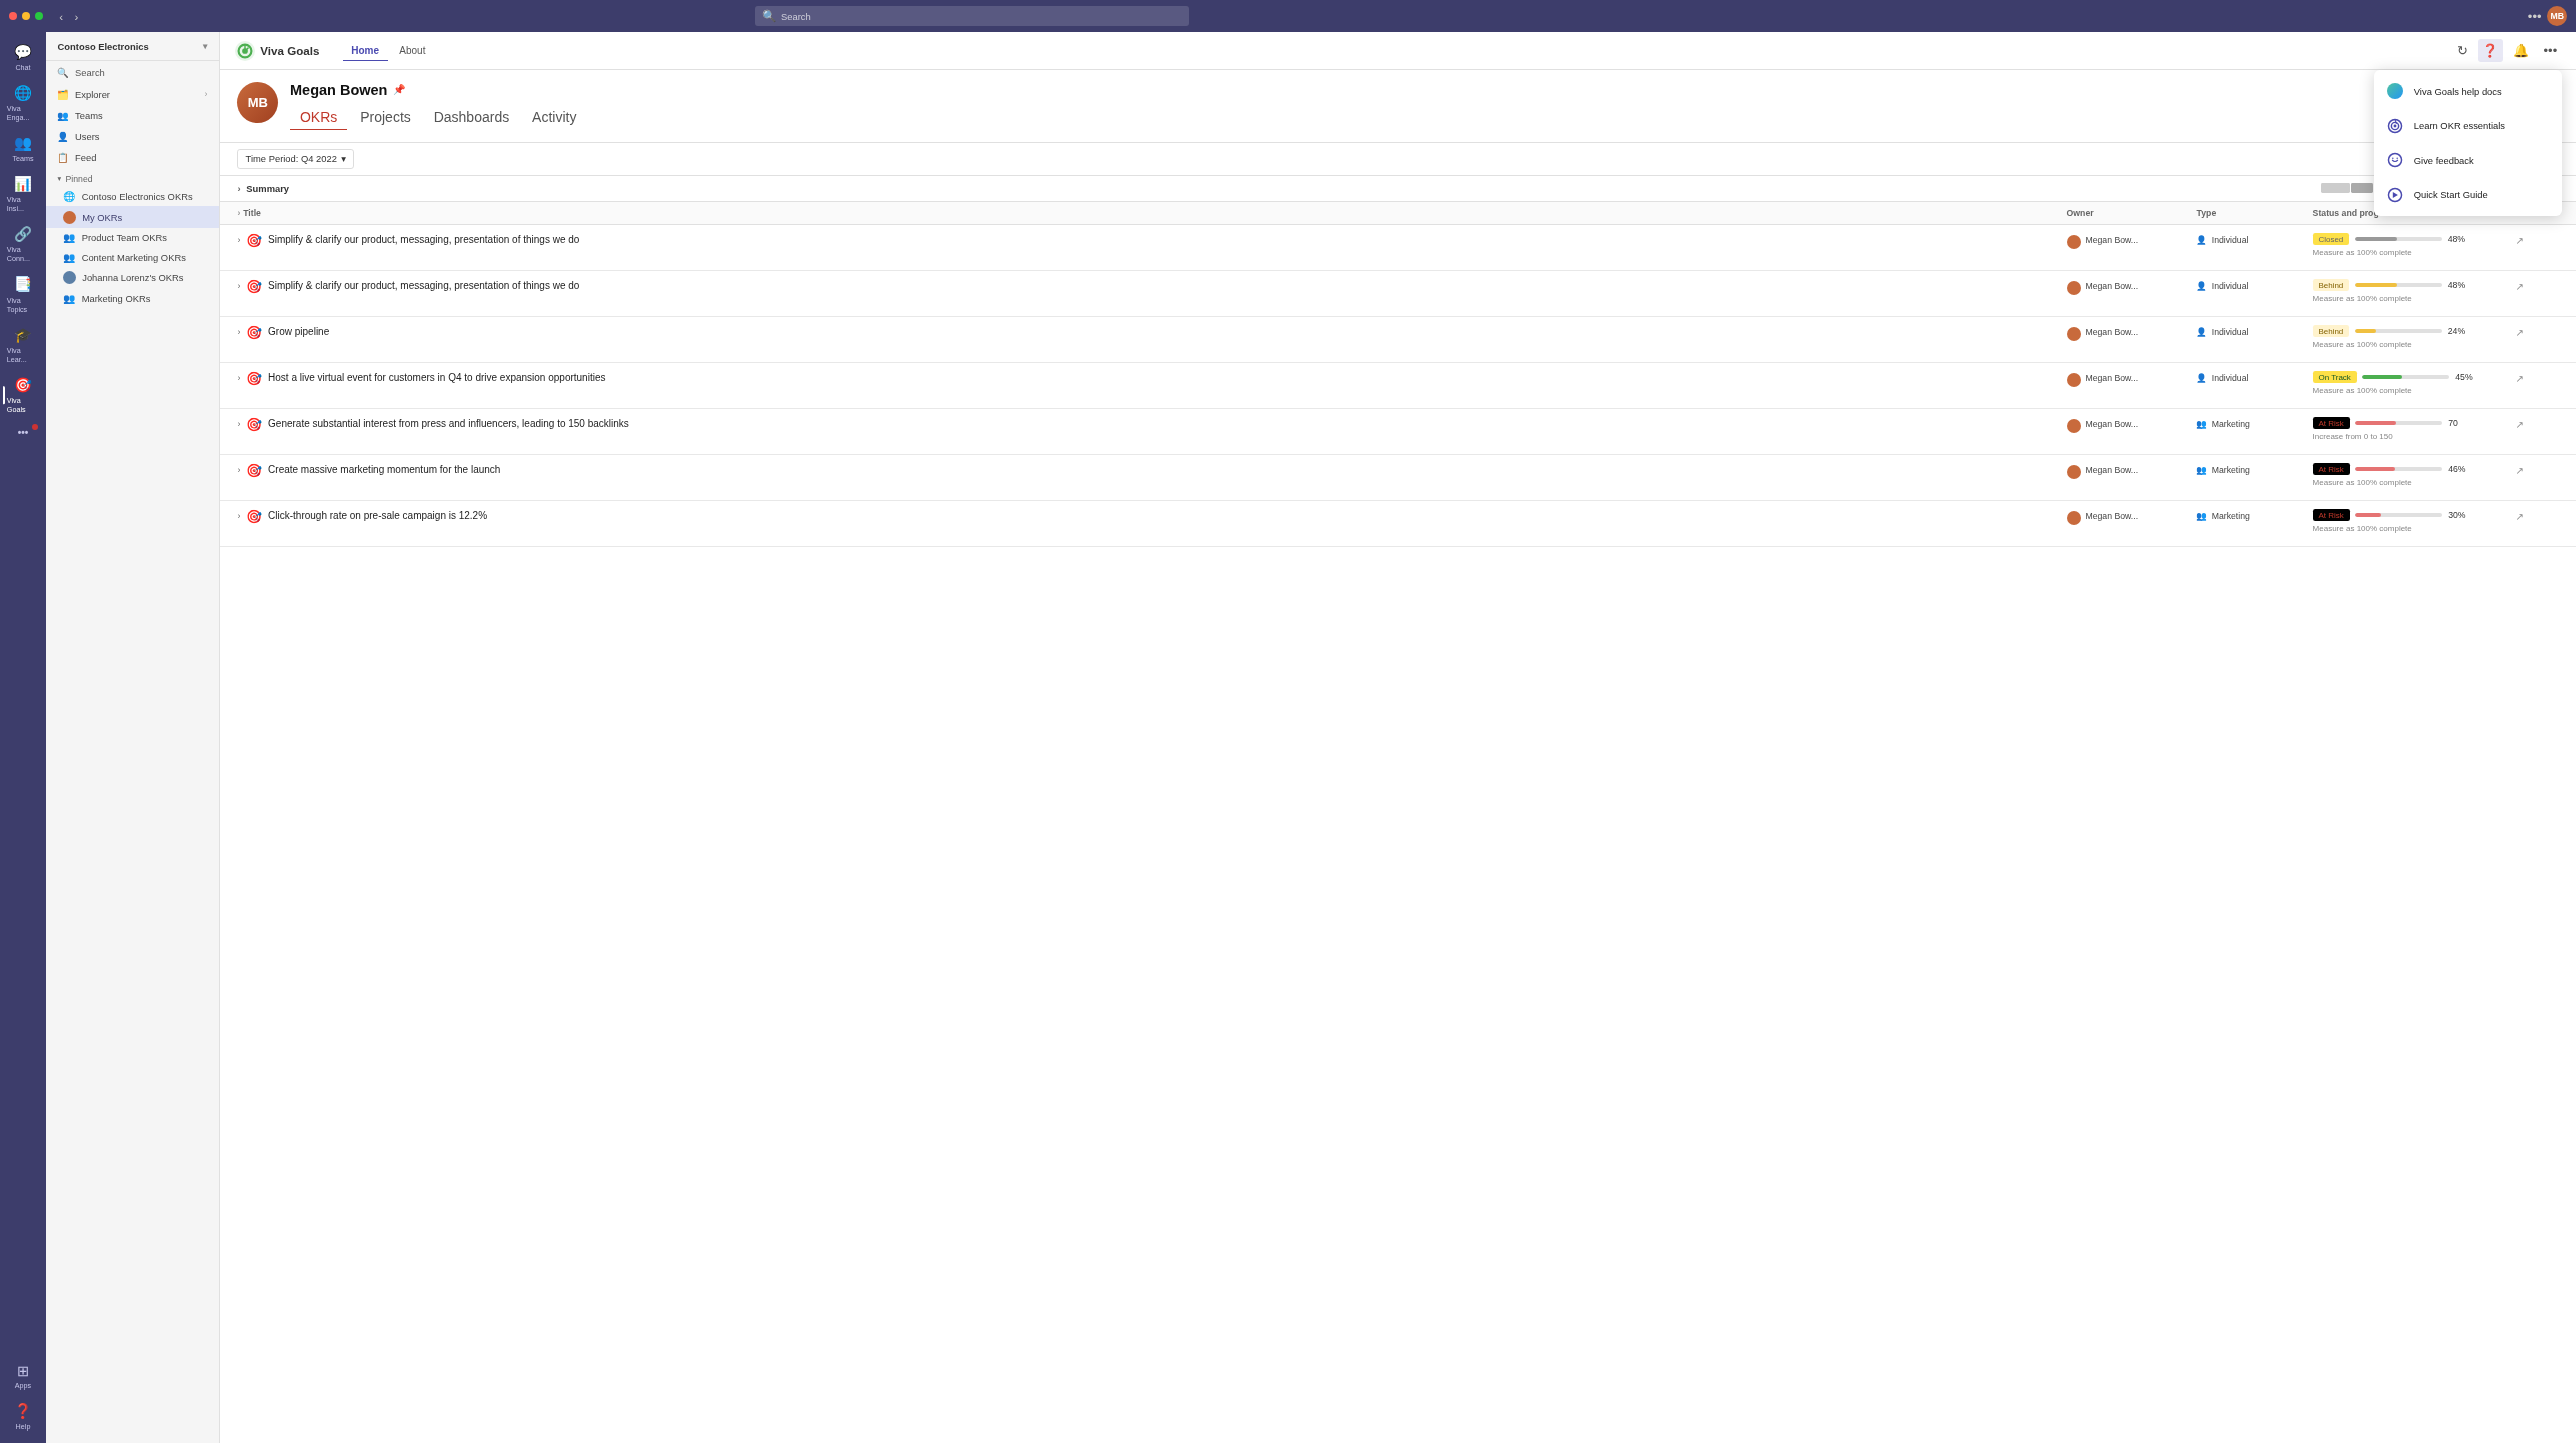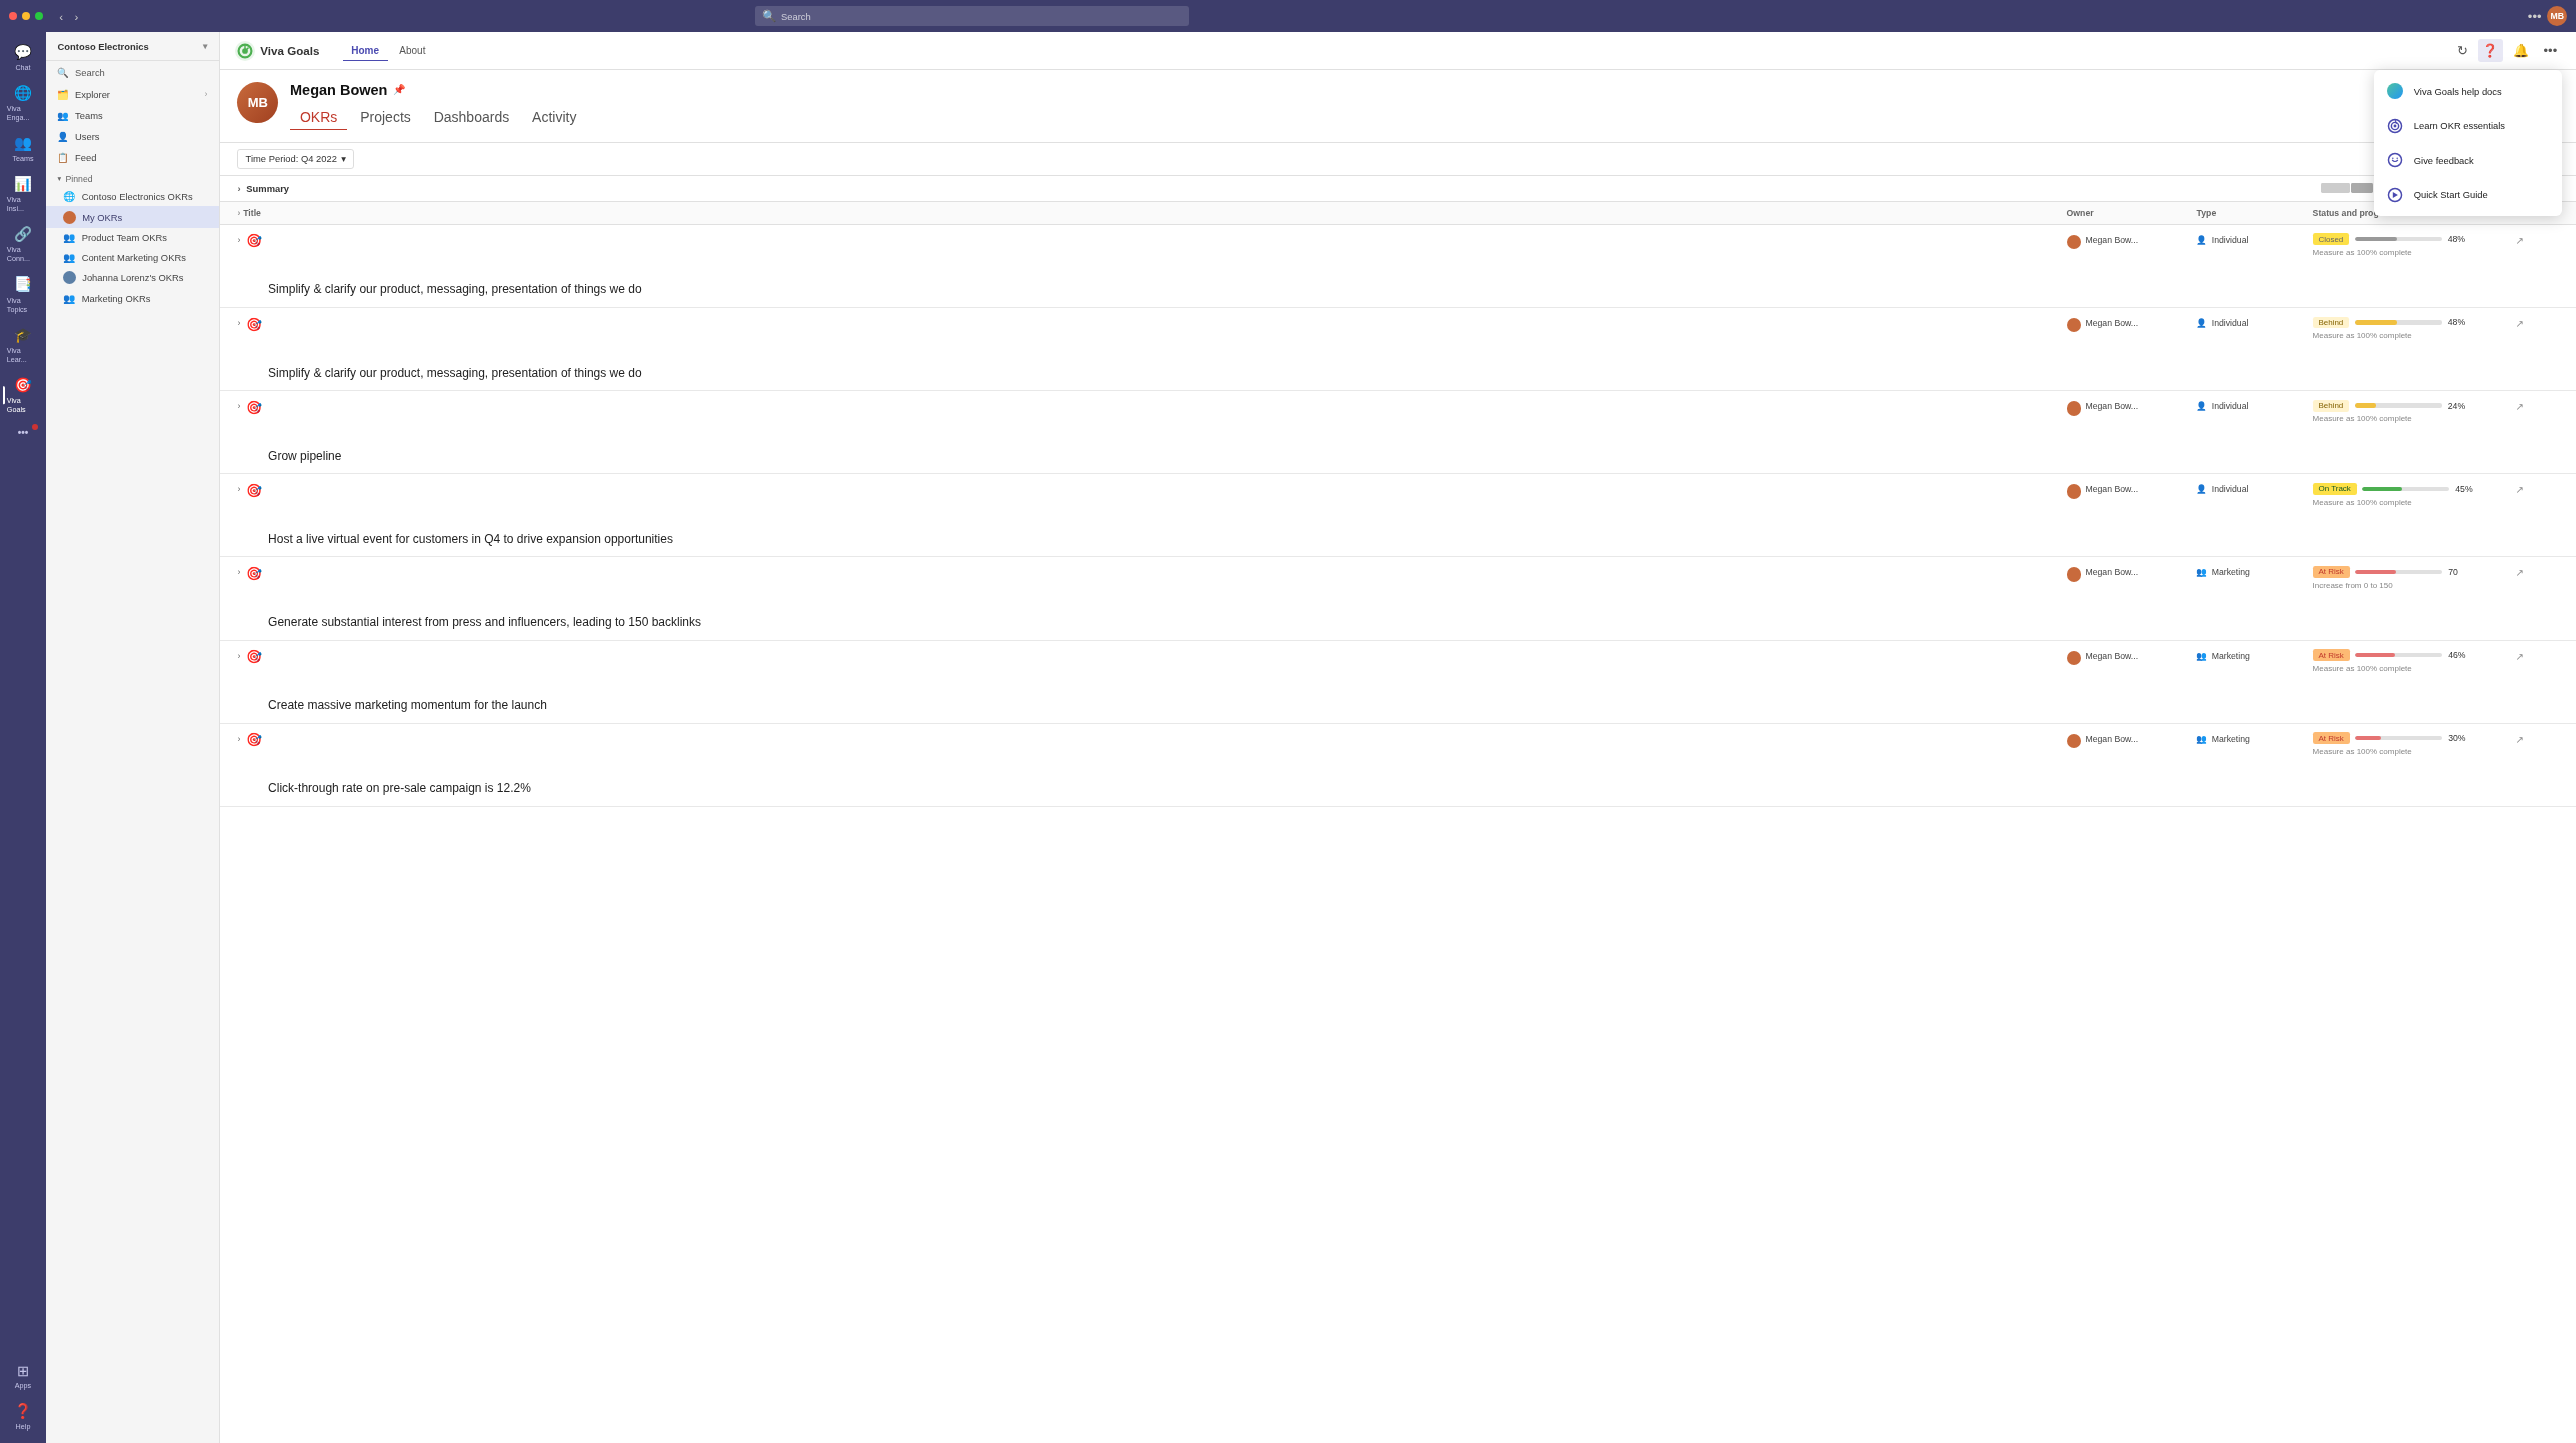--- a/index.html
+++ b/index.html
@@ -342,37 +342,37 @@
       display: grid;
       grid-template-columns: 1fr 130px 116px 203px 43px;
       padding: 8.7px 17.4px;
       border-bottom: 0.7px solid #e8e8e8;
       align-items: start;
       min-height: 46px;
     }
     .okr-title-cell { display: flex; align-items: flex-start; gap: 5.8px; }
     .expand-btn { color: #666; cursor: pointer; font-size: 8.7px; padding-top: 1.4px; flex-shrink: 0; }
     .okr-icon { font-size: 13px; flex-shrink: 0; }
-    .okr-title { font-size: 12px; color: #222; line-height: 1.4; margin-top: 48px; }
+    .okr-title { font-size: 10px; color: #222; line-height: 1.4; }
     .owner-cell { display: flex; align-items: flex-start; gap: 4.3px; font-size: 8.7px; color: #444; padding-top: 1.4px; }
     .owner-avatar { width: 14.5px; height: 14.5px; border-radius: 50%; background: #c86a3c; flex-shrink: 0; }
     .type-cell { display: flex; align-items: flex-start; gap: 4.3px; font-size: 8.7px; color: #444; padding-top: 1.4px; }
     .status-cell { display: flex; flex-direction: column; gap: 2.9px; }
     .status-badge {
       display: inline-flex;
       align-items: center;
       padding: 1.4px 5.8px;
       border-radius: 2.2px;
       font-size: 8px;
       font-weight: 500;
     }
     .status-badge.closed { background: #fde047; color: #666; }
     .status-badge.behind { background: #fff3cd; color: #856404; }
     .status-badge.on-track { background: #fde047; color: #155724; }
-    .status-badge.at-risk { background: #fdba74; color: #c0392b; }
+    .status-badge.at-risk { background: #000000; color: #c0392b; }
     .progress-bar-bg { width: 87px; height: 4.3px; background: #e0e0e0; border-radius: 2.2px; overflow: hidden; }
     .progress-bar-fill { height: 100%; border-radius: 2.2px; }
     .progress-fill-closed { background: #999; }
     .progress-fill-behind { background: #f0c040; }
     .progress-fill-ontrack { background: #4caf50; }
     .progress-fill-atrisk { background: #e57373; }
     .progress-pct { font-size: 8.7px; color: #333; font-weight: 500; }
     .progress-label { font-size: 8px; color: #888; }
     .share-btn { color: #888; cursor: pointer; font-size: 10px; padding-top: 1.4px; }
 

